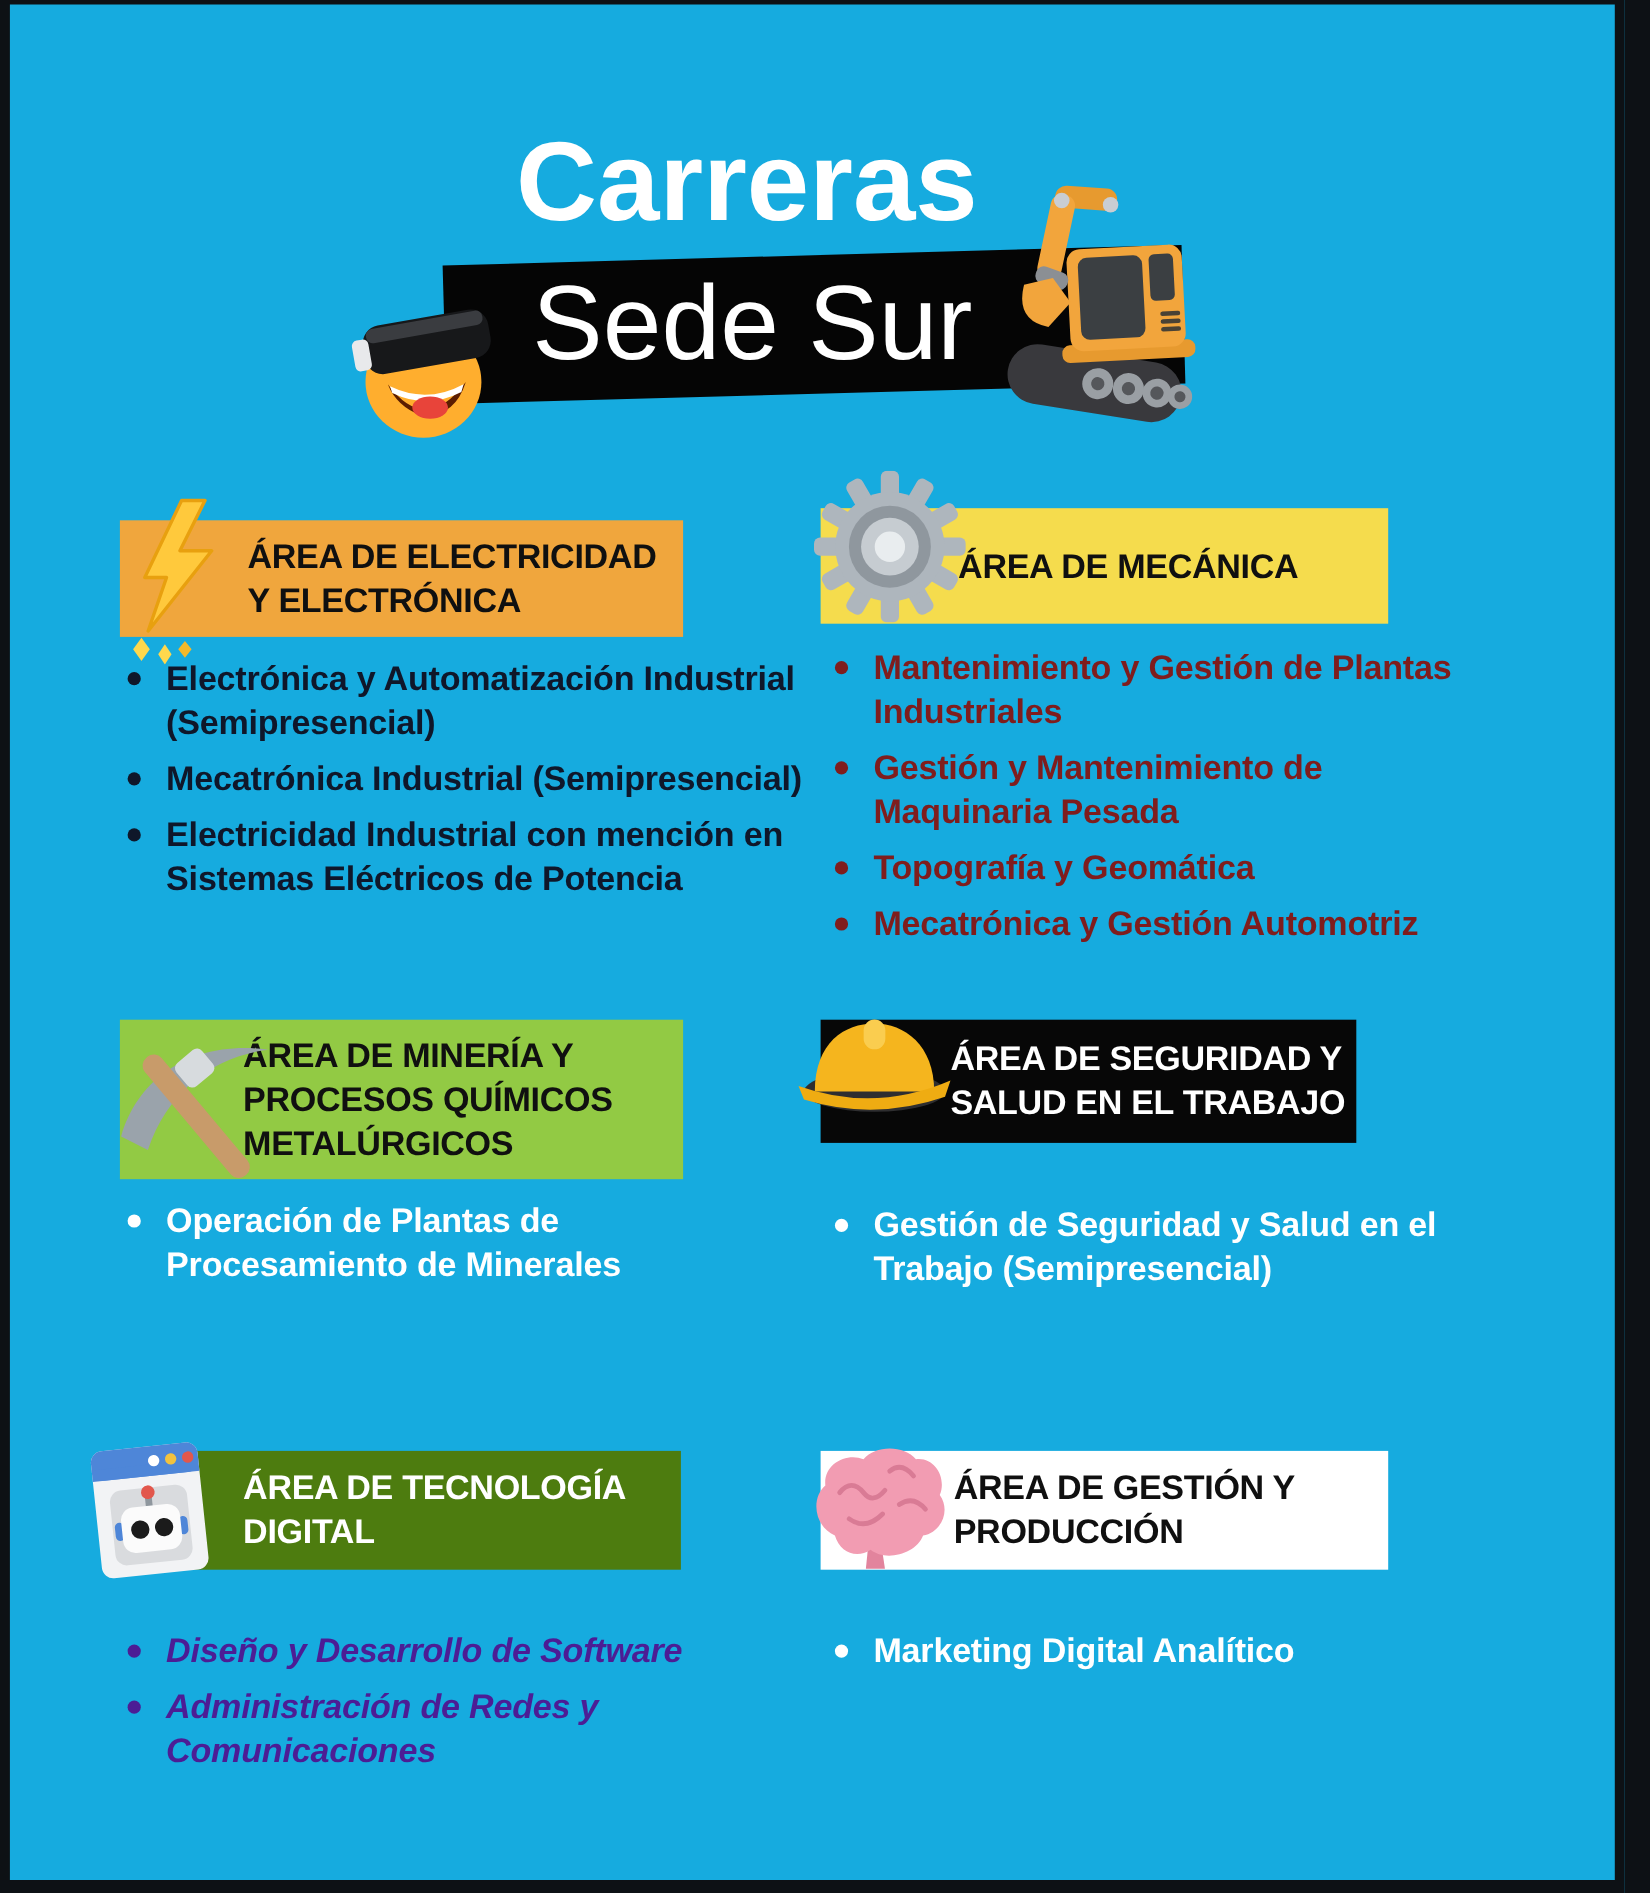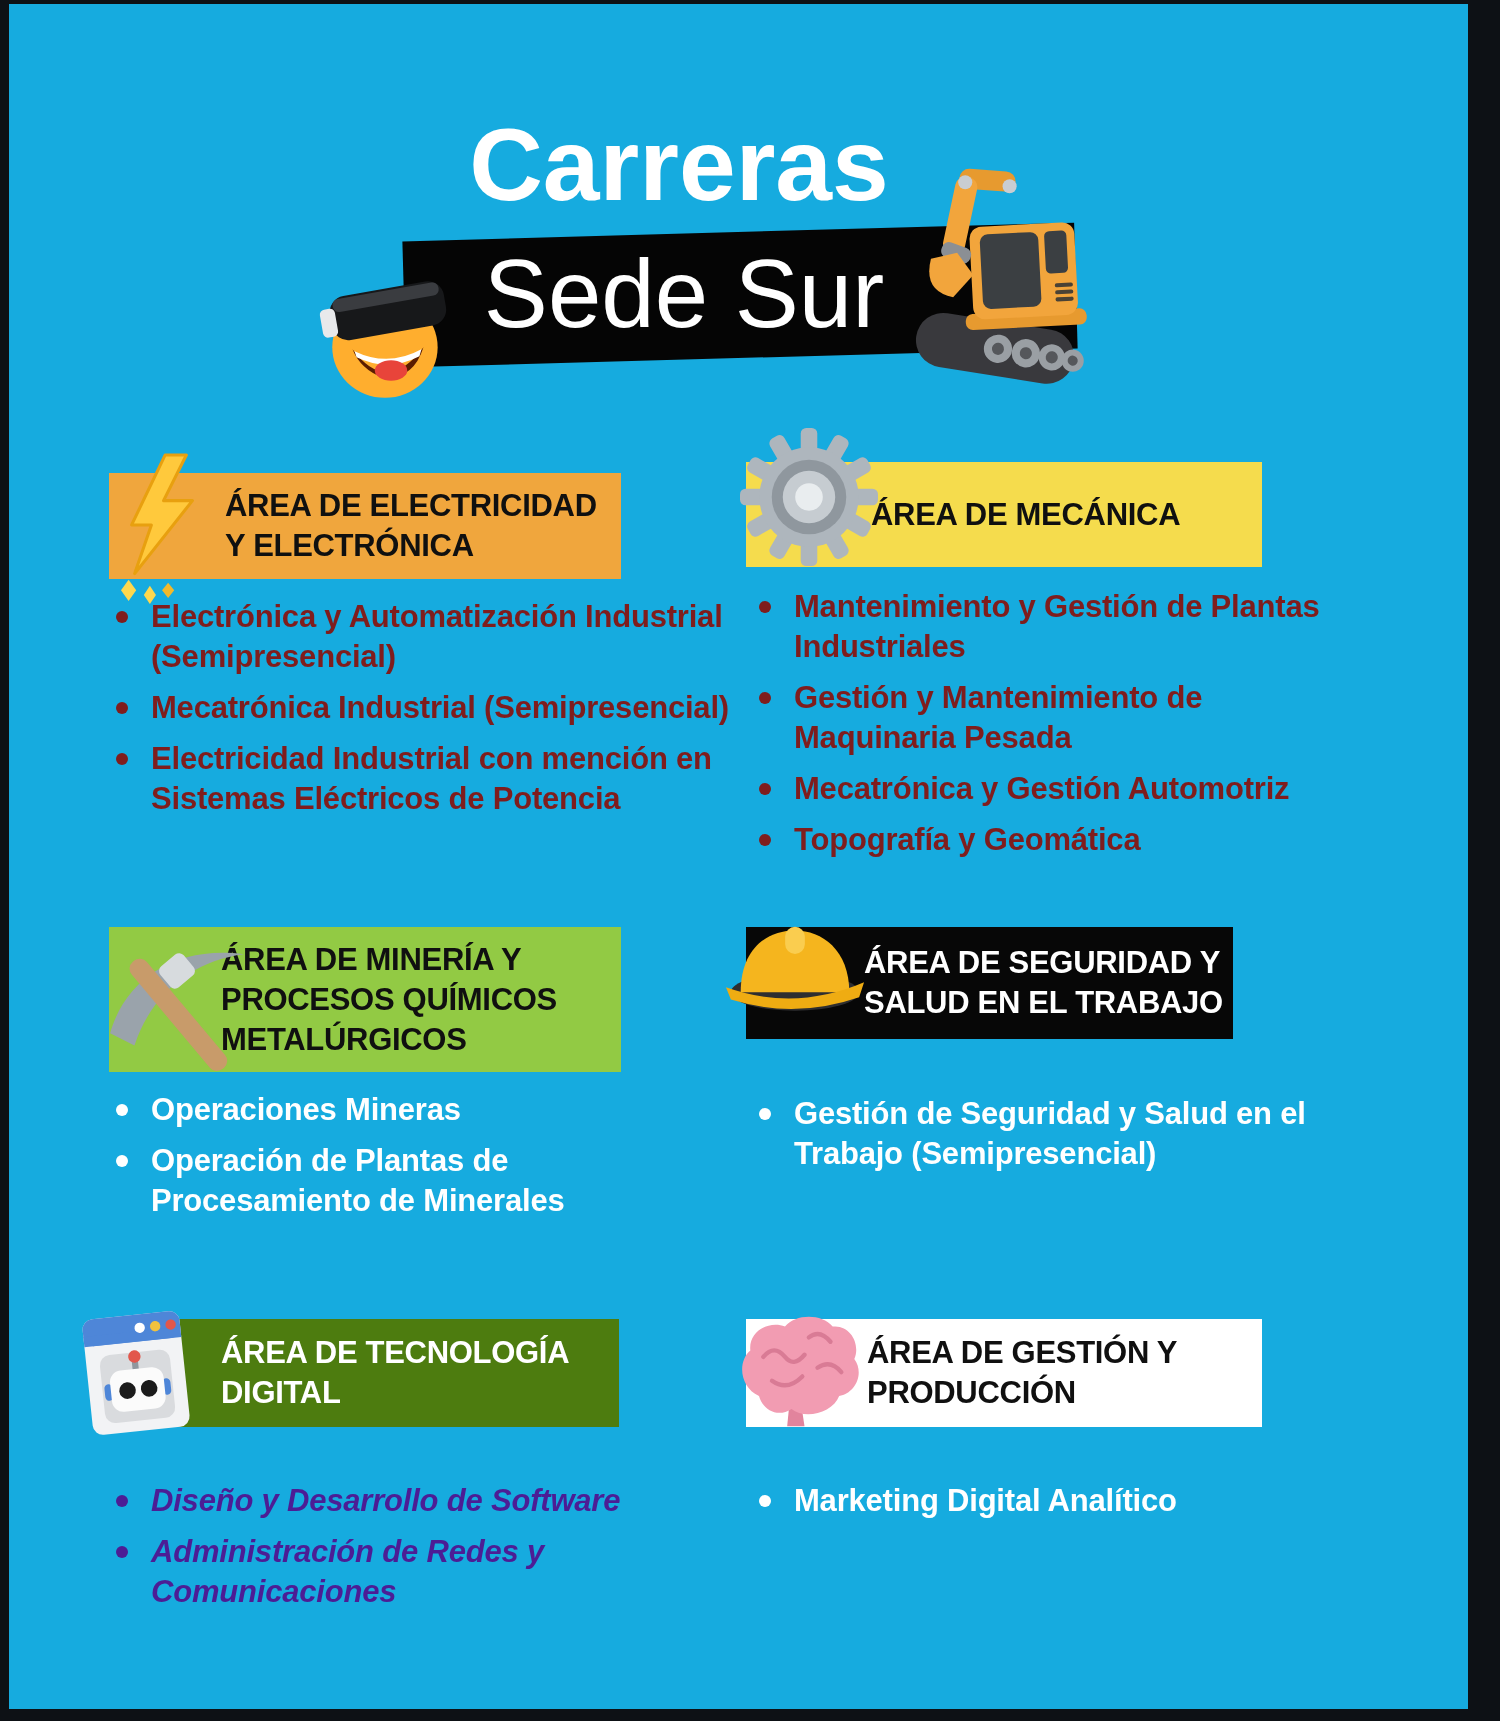--- a/index.html
+++ b/index.html
@@ -204,35 +204,34 @@
     <path d="M52 86 L50 106 L66 106 L63 86 Z" fill="#E2849D"></path>
     <path d="M24 78 C6 70 4 46 16 36 C14 18 34 8 48 14 C58 2 82 2 92 14 C108 12 118 30 112 44 C122 58 112 76 98 78 C92 94 66 100 54 90 C42 98 28 92 24 78 Z" fill="#F29CB2"></path>
     <g stroke="#D97B95" stroke-width="4" fill="none" stroke-linecap="round">
       <path d="M28 42 Q38 30 48 42 Q56 52 66 40"></path>
       <path d="M36 64 Q50 74 64 60"></path>
       <path d="M70 24 Q80 16 90 28"></path>
       <path d="M78 52 Q90 44 100 56"></path>
     </g>
   </svg>
 
-  <ul id="l-electricidad" class="courses" style="color: #7f1d1d;">
+  <ul id="l-electricidad" class="courses" style="color: #0f172a;">
     <li><span class="dot"></span><span>Electrónica y Automatización Industrial (Semipresencial)</span></li>
     <li><span class="dot"></span><span>Mecatrónica Industrial (Semipresencial)</span></li>
     <li><span class="dot"></span><span>Electricidad Industrial con mención en Sistemas Eléctricos de Potencia</span></li>
   </ul>
 
   <ul id="l-mecanica" class="courses" style="color: #7f1d1d;">
     <li><span class="dot"></span><span>Mantenimiento y Gestión de Plantas Industriales</span></li>
     <li><span class="dot"></span><span>Gestión y Mantenimiento de Maquinaria Pesada</span></li>
+    <li><span class="dot"></span><span>Topografía y Geomática</span></li>
     <li><span class="dot"></span><span>Mecatrónica y Gestión Automotriz</span></li>
-    <li><span class="dot"></span><span>Topografía y Geomática</span></li>
   </ul>
 
   <ul id="l-mineria" class="courses" style="color: rgb(255, 255, 255);">
-    <li><span class="dot"></span><span>Operaciones Mineras</span></li>
     <li><span class="dot"></span><span>Operación de Plantas de Procesamiento de Minerales</span></li>
   </ul>
 
   <ul id="l-seguridad" class="courses" style="color: rgb(255, 255, 255);">
     <li><span class="dot"></span><span>Gestión de Seguridad y Salud en el Trabajo (Semipresencial)</span></li>
   </ul>
 
   <ul id="l-tecnologia" class="courses" style="color: #4c1d95; font-style: italic;">
     <li><span class="dot"></span><span>Diseño y Desarrollo de Software</span></li>
     <li><span class="dot"></span><span>Administración de Redes y Comunicaciones</span></li>

